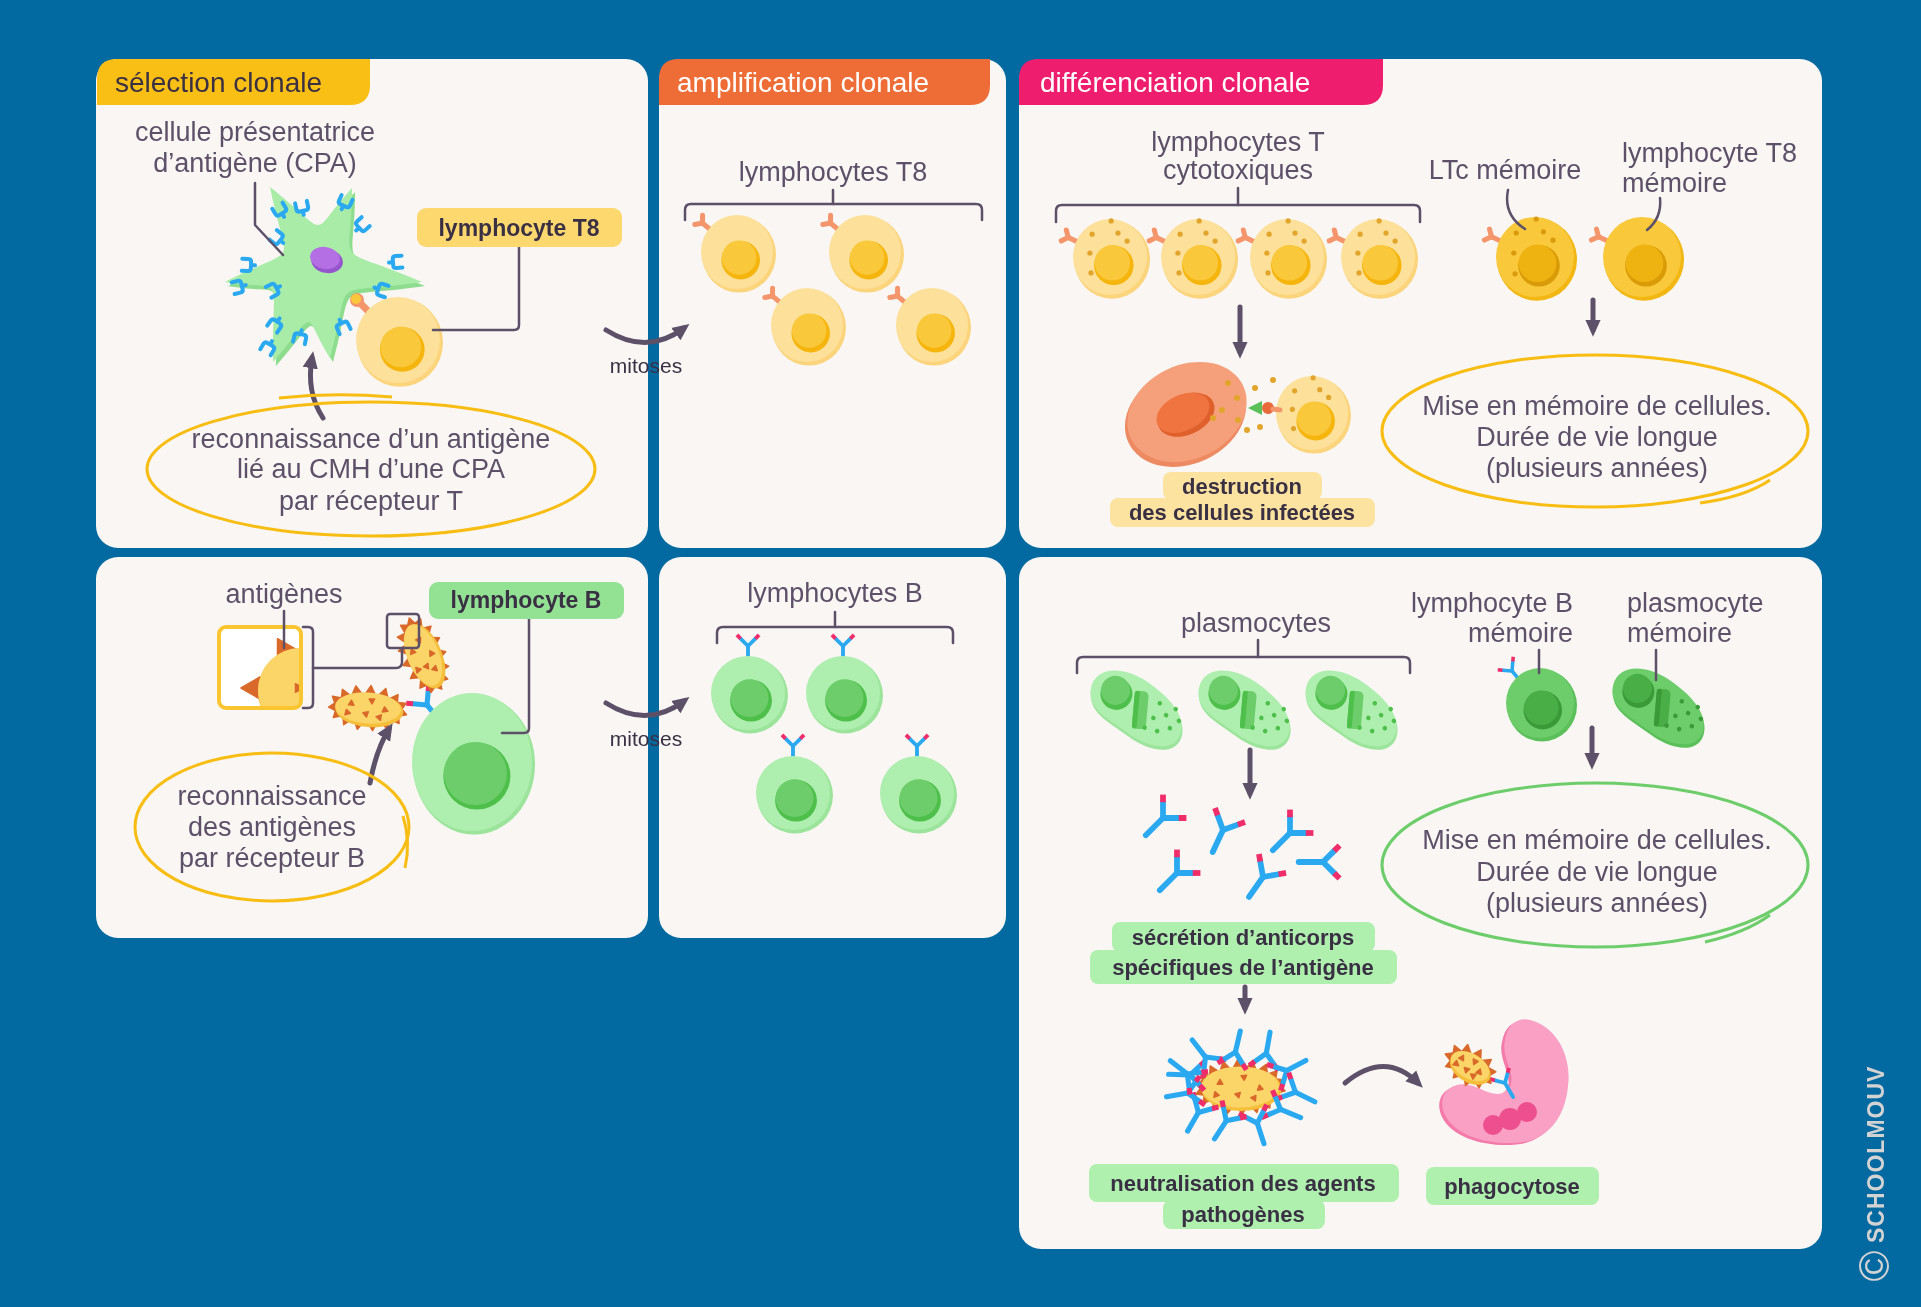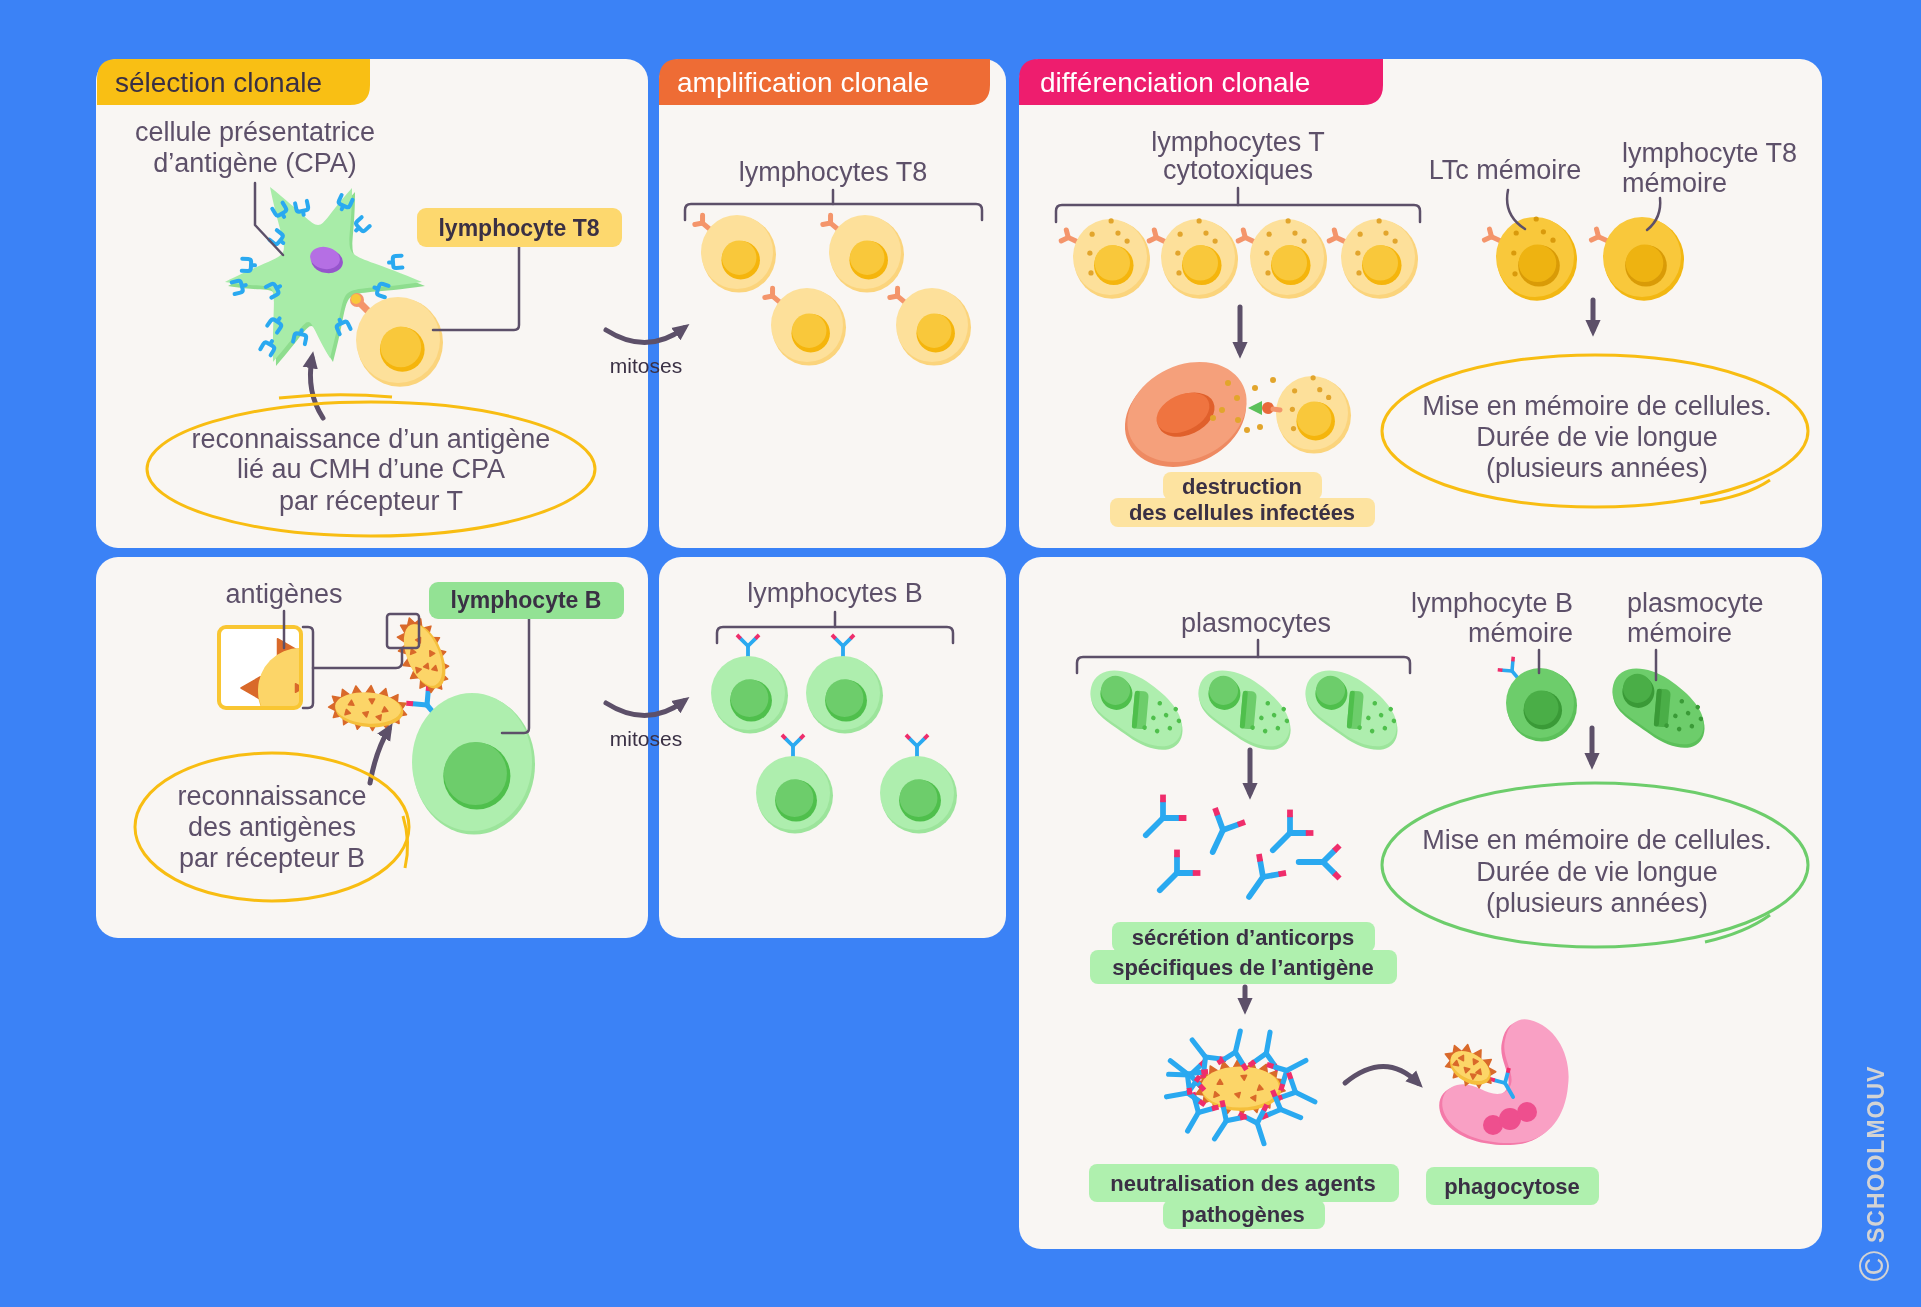--- a/index.html
+++ b/index.html
@@ -1,16 +1,16 @@
 <!DOCTYPE html>
 <html><head>
 <meta charset="utf-8">
 <style>
   html, body { margin: 0; padding: 0; background: #ffffff; }
-  #stage { position: relative; width: 1921px; height: 1307px; overflow: hidden; background: #3b82f6; }
+  #stage { position: relative; width: 1921px; height: 1307px; overflow: hidden; background: #0369a1; }
   svg { display: block; }
   text { font-family: "Liberation Sans", sans-serif; }
   .panel { fill: #f9f6f3; }
   .hdr { font-size: 28px; dominant-baseline: central; }
   .lbl { font-size: 27px; fill: #5d5069; text-anchor: middle; dominant-baseline: central; }
   .lbl.start { text-anchor: start; }
   .lbl.end { text-anchor: end; }
   .tag { font-size: 22px; font-weight: bold; fill: #3a3044; text-anchor: middle; dominant-baseline: central; }
   .tag.big { font-size: 23px; }
   .mito { font-size: 21px; fill: #3a3044; text-anchor: middle; dominant-baseline: central; }

